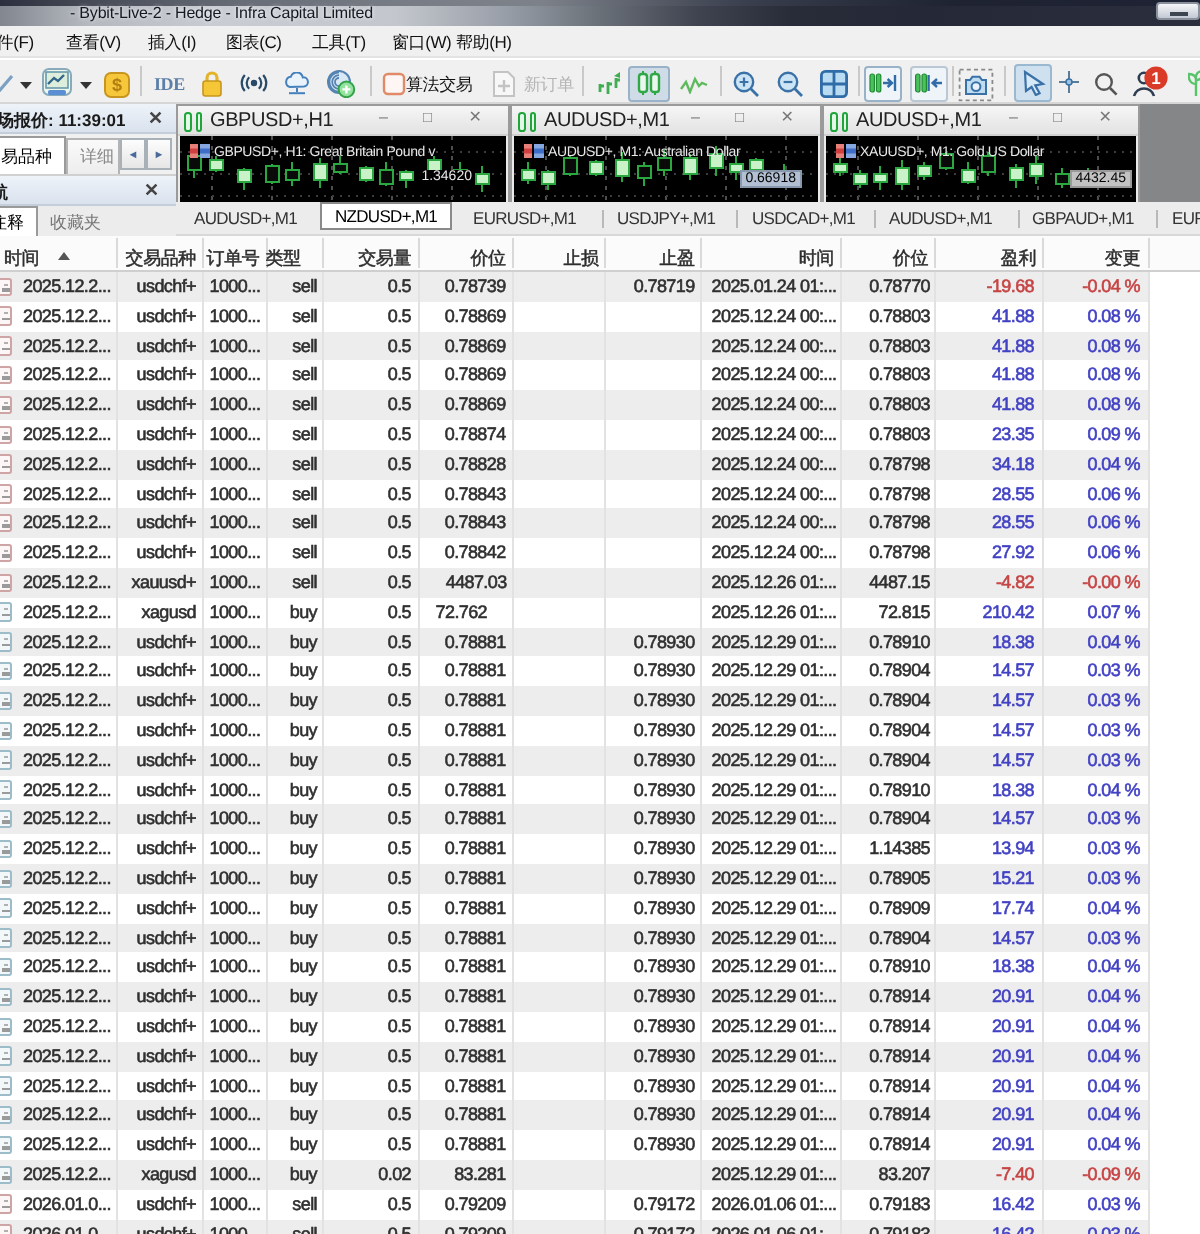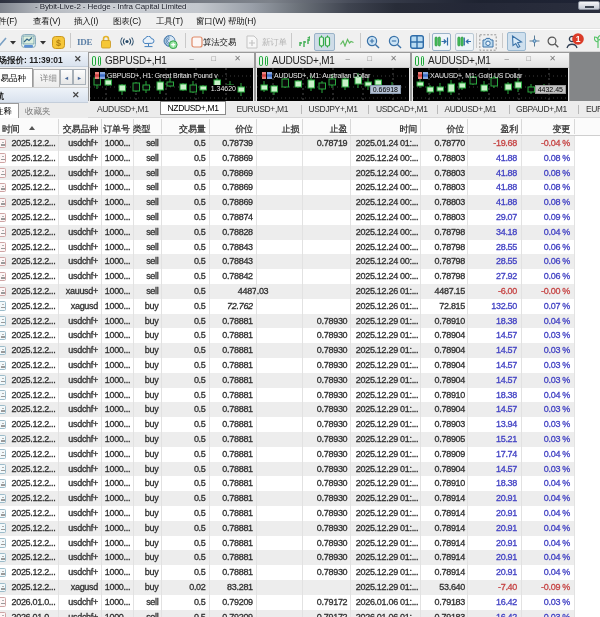--- a/index.html
+++ b/index.html
@@ -576,21 +576,21 @@
         <b></b>
       </span>
       <span class="c" style="left:0px;width:57.7px;text-align:left;padding-left:11.5px;">2025.12.2...</span>
       <span class="c" style="left:57.7px;width:43.3px;text-align:right;padding-right:3px;">usdchf+</span>
       <span class="c" style="left:101px;width:31.7px;text-align:right;padding-right:2.5px;">1000...</span>
       <span class="c" style="left:132.7px;width:28.3px;text-align:right;padding-right:2.5px;">sell</span>
       <span class="c" style="left:161px;width:47.5px;text-align:right;padding-right:3px;">0.5</span>
       <span class="c" style="left:208.5px;width:47.3px;text-align:right;padding-right:3px;">0.78874</span>
       <span class="c" style="left:350.3px;width:69.7px;text-align:left;padding-left:5.5px;"><span class="sq">2025.12.24 00:...</span></span>
       <span class="c" style="left:420px;width:47px;text-align:right;padding-right:2px;">0.78803</span>
-      <span class="c" style="left:467px;width:54px;text-align:right;padding-right:4px;color:#4242c4;">29.07</span>
+      <span class="c" style="left:467px;width:54px;text-align:right;padding-right:4px;color:#4242c4;">23.35</span>
       <span class="c" style="left:521px;width:53px;text-align:right;padding-right:4px;color:#4242c4;">0.09 %</span>
     </div>
 <div class="row odd" style="top:88.80px">
       <span class="ric ">
         <i></i>
         <b></b>
       </span>
       <span class="c" style="left:0px;width:57.7px;text-align:left;padding-left:11.5px;">2025.12.2...</span>
       <span class="c" style="left:57.7px;width:43.3px;text-align:right;padding-right:3px;">usdchf+</span>
       <span class="c" style="left:101px;width:31.7px;text-align:right;padding-right:2.5px;">1000...</span>
@@ -653,40 +653,40 @@
 <div class="row odd" style="top:148.00px">
       <span class="ric ">
         <i></i>
         <b></b>
       </span>
       <span class="c" style="left:0px;width:57.7px;text-align:left;padding-left:11.5px;">2025.12.2...</span>
       <span class="c" style="left:57.7px;width:43.3px;text-align:right;padding-right:3px;">xauusd+</span>
       <span class="c" style="left:101px;width:31.7px;text-align:right;padding-right:2.5px;">1000...</span>
       <span class="c" style="left:132.7px;width:28.3px;text-align:right;padding-right:2.5px;">sell</span>
       <span class="c" style="left:161px;width:47.5px;text-align:right;padding-right:3px;">0.5</span>
-      <span class="c" style="left:224px;width:47.3px;text-align:right;padding-right:3px;">4487.03</span>
+      <span class="c" style="left:209px;width:47.3px;text-align:right;padding-right:3px;">4487.03</span>
       <span class="c" style="left:350.3px;width:69.7px;text-align:left;padding-left:5.5px;"><span class="sq">2025.12.26 01:...</span></span>
       <span class="c" style="left:420px;width:47px;text-align:right;padding-right:2px;">4487.15</span>
-      <span class="c" style="left:467px;width:54px;text-align:right;padding-right:4px;color:#c64444;">-6.00</span>
+      <span class="c" style="left:467px;width:54px;text-align:right;padding-right:4px;color:#c64444;">-4.82</span>
       <span class="c" style="left:521px;width:53px;text-align:right;padding-right:4px;color:#c64444;">-0.00 %</span>
     </div>
 <div class="row" style="top:162.80px">
       <span class="ric rb">
         <i></i>
         <b></b>
       </span>
       <span class="c" style="left:0px;width:57.7px;text-align:left;padding-left:11.5px;">2025.12.2...</span>
       <span class="c" style="left:57.7px;width:43.3px;text-align:right;padding-right:3px;">xagusd</span>
       <span class="c" style="left:101px;width:31.7px;text-align:right;padding-right:2.5px;">1000...</span>
       <span class="c" style="left:132.7px;width:28.3px;text-align:right;padding-right:2.5px;">buy</span>
       <span class="c" style="left:161px;width:47.5px;text-align:right;padding-right:3px;">0.5</span>
-      <span class="c" style="left:208.5px;width:47.3px;text-align:right;padding-right:3px;font-style:italic;">72.762</span>
+      <span class="c" style="left:208.5px;width:47.3px;text-align:center;padding-right:3px;">72.762</span>
       <span class="c" style="left:350.3px;width:69.7px;text-align:left;padding-left:5.5px;"><span class="sq">2025.12.26 01:...</span></span>
       <span class="c" style="left:420px;width:47px;text-align:right;padding-right:2px;">72.815</span>
-      <span class="c" style="left:467px;width:54px;text-align:right;padding-right:4px;color:#4242c4;">132.50</span>
+      <span class="c" style="left:467px;width:54px;text-align:right;padding-right:4px;color:#4242c4;">210.42</span>
       <span class="c" style="left:521px;width:53px;text-align:right;padding-right:4px;color:#4242c4;">0.07 %</span>
     </div>
 <div class="row odd" style="top:177.60px">
       <span class="ric rb">
         <i></i>
         <b></b>
       </span>
       <span class="c" style="left:0px;width:57.7px;text-align:left;padding-left:11.5px;">2025.12.2...</span>
       <span class="c" style="left:57.7px;width:43.3px;text-align:right;padding-right:3px;">usdchf+</span>
       <span class="c" style="left:101px;width:31.7px;text-align:right;padding-right:2.5px;">1000...</span>
@@ -807,21 +807,21 @@
         <b></b>
       </span>
       <span class="c" style="left:0px;width:57.7px;text-align:left;padding-left:11.5px;">2025.12.2...</span>
       <span class="c" style="left:57.7px;width:43.3px;text-align:right;padding-right:3px;">usdchf+</span>
       <span class="c" style="left:101px;width:31.7px;text-align:right;padding-right:2.5px;">1000...</span>
       <span class="c" style="left:132.7px;width:28.3px;text-align:right;padding-right:2.5px;">buy</span>
       <span class="c" style="left:161px;width:47.5px;text-align:right;padding-right:3px;">0.5</span>
       <span class="c" style="left:208.5px;width:47.3px;text-align:right;padding-right:3px;">0.78881</span>
       <span class="c" style="left:302.3px;width:48px;text-align:right;padding-right:3px;">0.78930</span>
       <span class="c" style="left:350.3px;width:69.7px;text-align:left;padding-left:5.5px;"><span class="sq">2025.12.29 01:...</span></span>
-      <span class="c" style="left:420px;width:47px;text-align:right;padding-right:2px;">0.78903</span>
+      <span class="c" style="left:420px;width:47px;text-align:right;padding-right:2px;">1.14385</span>
       <span class="c" style="left:467px;width:54px;text-align:right;padding-right:4px;color:#4242c4;">13.94</span>
       <span class="c" style="left:521px;width:53px;text-align:right;padding-right:4px;color:#4242c4;">0.03 %</span>
     </div>
 <div class="row odd" style="top:296.00px">
       <span class="ric rb">
         <i></i>
         <b></b>
       </span>
       <span class="c" style="left:0px;width:57.7px;text-align:left;padding-left:11.5px;">2025.12.2...</span>
       <span class="c" style="left:57.7px;width:43.3px;text-align:right;padding-right:3px;">usdchf+</span>
@@ -993,21 +993,21 @@
         <i></i>
         <b></b>
       </span>
       <span class="c" style="left:0px;width:57.7px;text-align:left;padding-left:11.5px;">2025.12.2...</span>
       <span class="c" style="left:57.7px;width:43.3px;text-align:right;padding-right:3px;">xagusd</span>
       <span class="c" style="left:101px;width:31.7px;text-align:right;padding-right:2.5px;">1000...</span>
       <span class="c" style="left:132.7px;width:28.3px;text-align:right;padding-right:2.5px;">buy</span>
       <span class="c" style="left:161px;width:47.5px;text-align:right;padding-right:3px;">0.02</span>
       <span class="c" style="left:208.5px;width:47.3px;text-align:right;padding-right:3px;">83.281</span>
       <span class="c" style="left:350.3px;width:69.7px;text-align:left;padding-left:5.5px;"><span class="sq">2025.12.29 01:...</span></span>
-      <span class="c" style="left:420px;width:47px;text-align:right;padding-right:2px;">53.640</span>
+      <span class="c" style="left:420px;width:47px;text-align:right;padding-right:2px;">83.207</span>
       <span class="c" style="left:467px;width:54px;text-align:right;padding-right:4px;color:#c64444;">-7.40</span>
       <span class="c" style="left:521px;width:53px;text-align:right;padding-right:4px;color:#c64444;">-0.09 %</span>
     </div>
 <div class="row" style="top:458.80px">
       <span class="ric ">
         <i></i>
         <b></b>
       </span>
       <span class="c" style="left:0px;width:57.7px;text-align:left;padding-left:11.5px;">2026.01.0...</span>
       <span class="c" style="left:57.7px;width:43.3px;text-align:right;padding-right:3px;">usdchf+</span>

